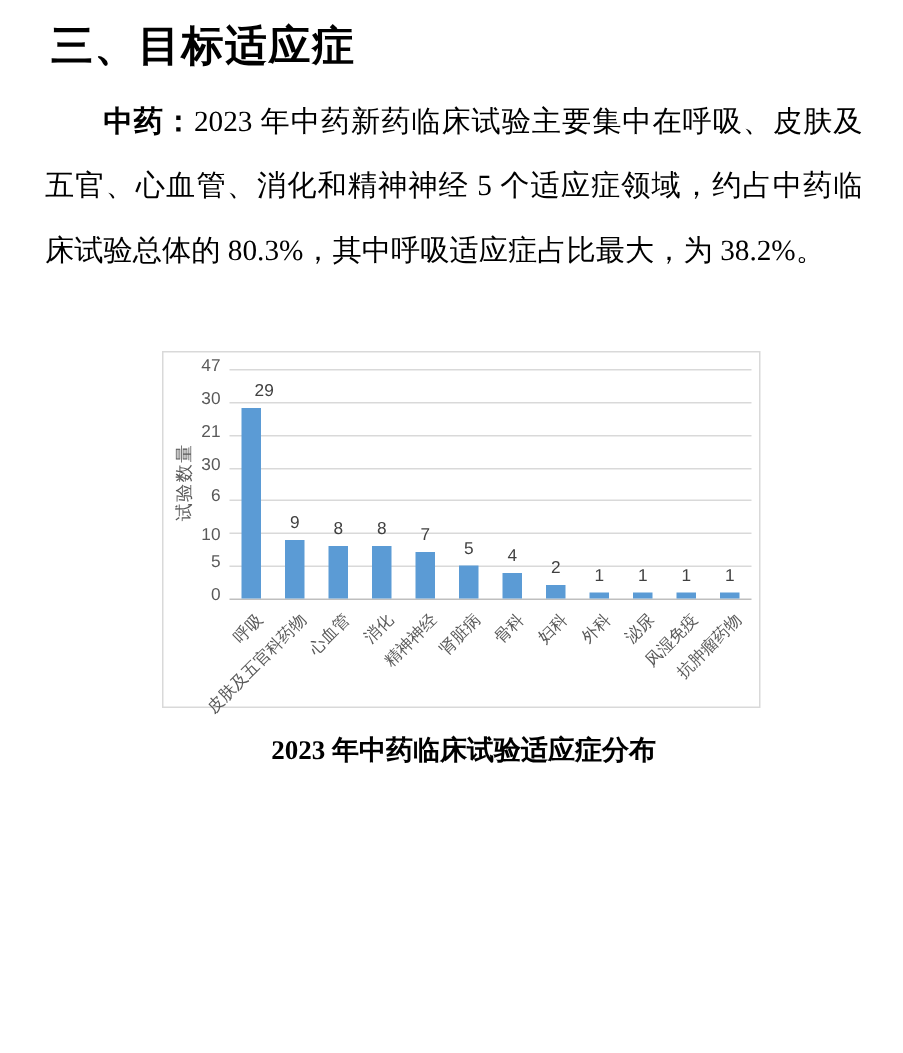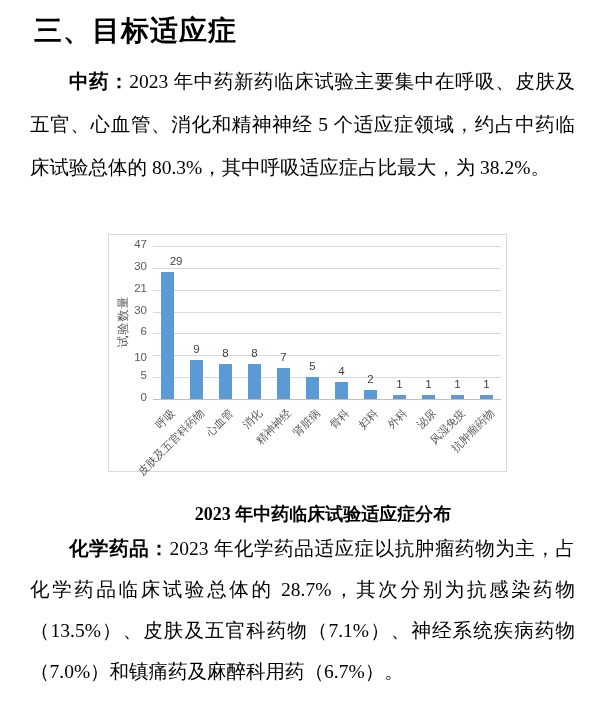--- a/index.html
+++ b/index.html
@@ -44,21 +44,21 @@
   .barval{
     position:absolute;text-align:center;
     font:11.5px "Liberation Sans","DejaVu Sans",sans-serif;color:#404040;
   }
   .xcat{
     position:absolute;white-space:nowrap;
     font:11px "Liberation Sans","DejaVu Sans",sans-serif;color:#595959;
     transform:translateX(-100%) rotate(-45deg);transform-origin:100% 0;
   }
   .caption{
-    position:absolute;left:90px;top:484px;width:430px;margin:18px;
+    position:absolute;left:90px;top:484px;width:430px;margin:4px;
     text-align:center;font-weight:bold;font-size:18px;color:#000;
   }
 </style>
 </head>
 <body>
 
 <div class="page">
 
   <h1 class="heading">三、目标适应症</h1>
 
@@ -117,15 +117,14 @@
         <div class="barval" style="left: 333.5px; top: 142.629px; width: 30px;">1</div>
         <div class="xcat" style="left: 348.5px; top: 171px;">风湿免疫</div>
         <div class="bar" style="left: 371px; top: 159.629px; width: 13px; height: 4.37143px; background: rgb(91, 155, 213);"></div>
         <div class="barval" style="left: 362.5px; top: 142.629px; width: 30px;">1</div>
         <div class="xcat" style="left: 377.5px; top: 171px;">抗肿瘤药物</div>
       </div>
   </div>
 
   <p class="caption">2023 年中药临床试验适应症分布</p>
 
-  <p class="para" id="para2"><span class="lead">化学药品：</span><span>2023 年化学药品适应症以抗肿瘤药物为主，占化学药品临床试验总体的 28.7%，其次分别为抗感染药物（13.5%）、皮肤及五官科药物（7.1%）、神经系统疾病药物（7.0%）和镇痛药及麻醉科用药（6.7%）。</span></p>
 
 </div>
 
 </body></html>

